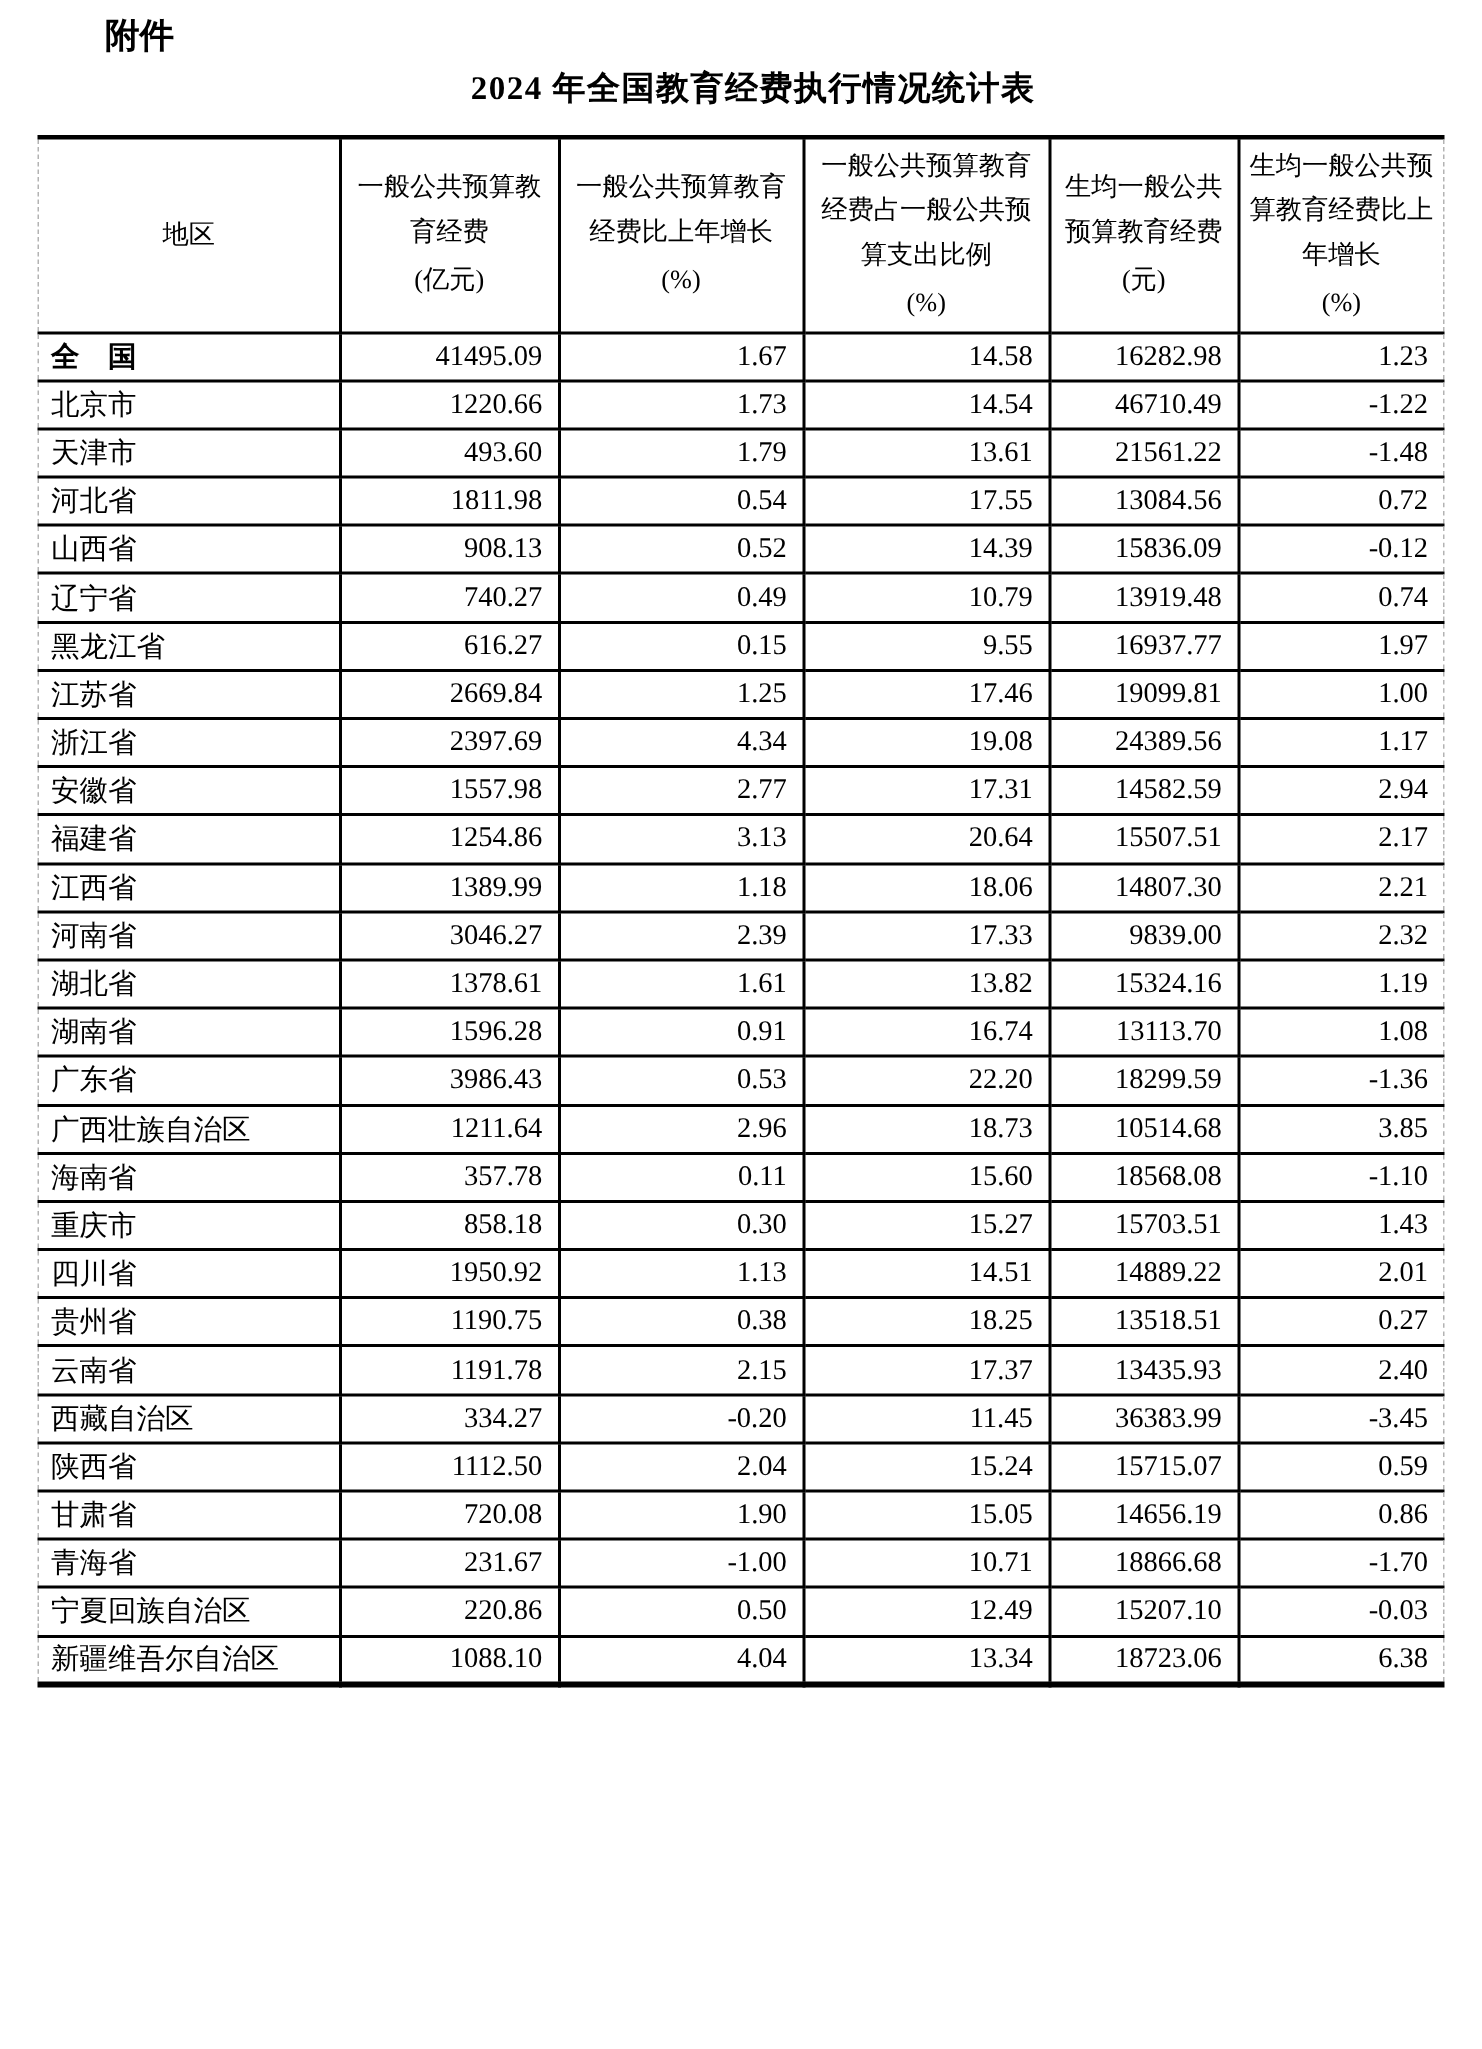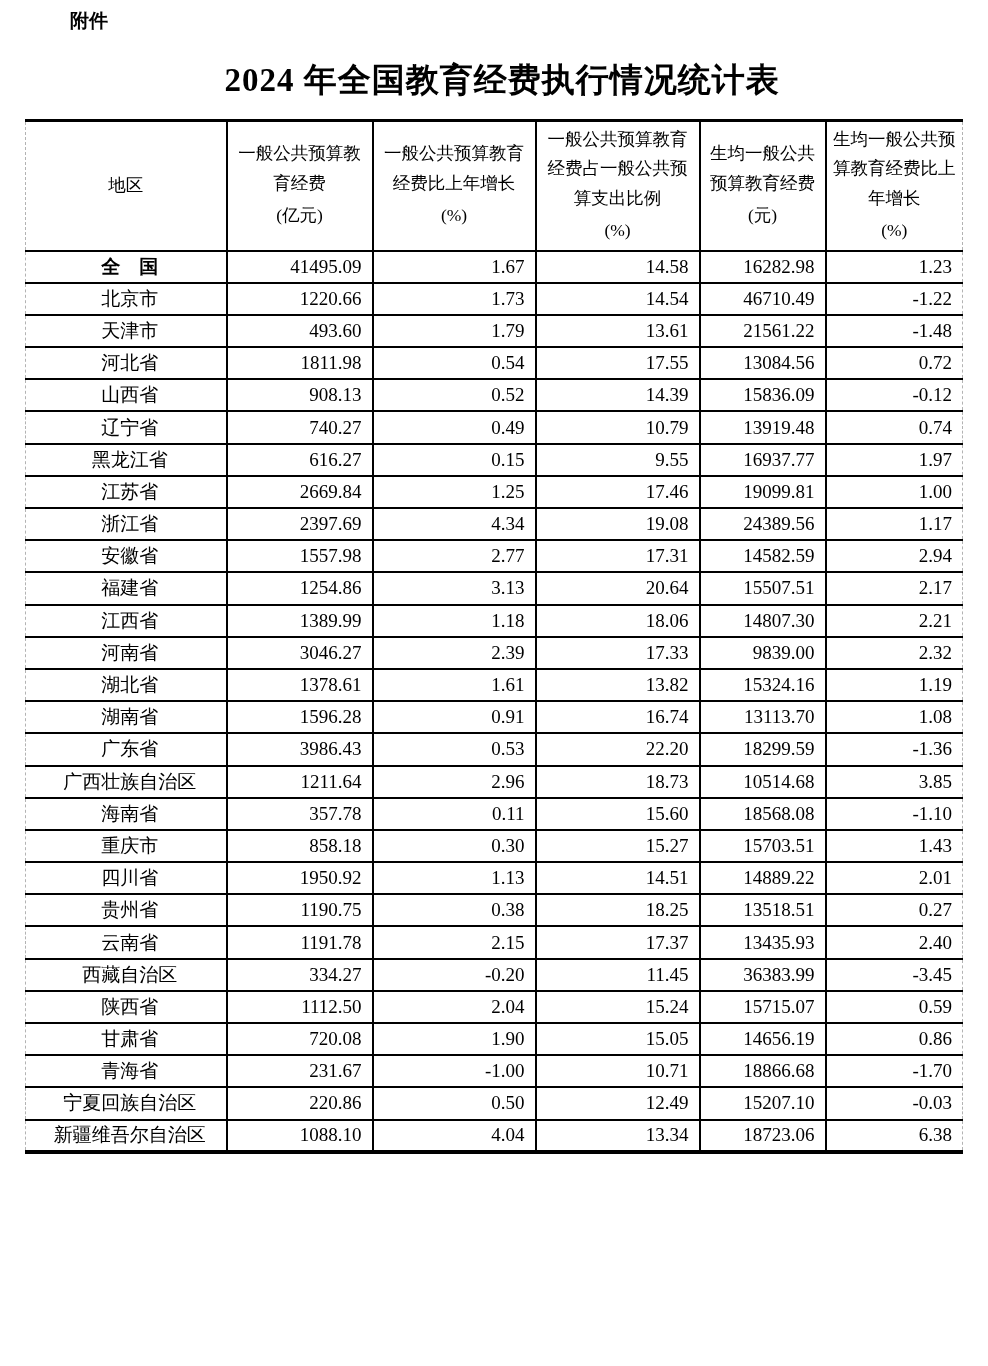--- a/index.html
+++ b/index.html
@@ -7,28 +7,28 @@
     margin: 0; padding: 0;
     width: 988px; height: 1366px;
     background: #ffffff;
     color: #000000;
     font-family: "Liberation Serif", "DejaVu Serif", serif;
     overflow: hidden;
   }
   .attachment {
     font-family: "Liberation Sans", "DejaVu Sans", sans-serif;
     font-weight: bold;
-    font-size: 19px;
+    font-size: 23px;
     margin: 8px 0 0 70px;
   }
   .doc-title {
     text-align: center;
     font-weight: bold;
-    font-size: 33px;
-    margin-top: 24px;
+    font-size: 22px;
+    margin-top: 5px;
     letter-spacing: 1px;
     padding-left: 16px;
   }
   table.stats {
     border-collapse: collapse;
     table-layout: fixed;
     width: 937px;
     margin: 16px 0 0 25px;
     border-top: 3px solid #000;
     border-bottom: 4px solid #000;
@@ -50,21 +50,21 @@
     padding: 2px 3px;
     border-bottom: 3px solid #000;
   }
   thead th .unit { line-height: 1.9; }
   tbody td {
     height: 32.2px;
     padding: 0;
     font-size: 19px;
     white-space: nowrap;
   }
-  td.region { text-align: center; padding-left: 8px; }
+  td.region { text-align: left; padding-left: 8px; }
   td.num    { text-align: right; padding-right: 10px; }
   tr.bold-row td.region { font-weight: bold; }
 </style>
 </head>
 <body>
 
 <div class="attachment">附件</div>
 <div class="doc-title">2024 年全国教育经费执行情况统计表</div>
 
 <table class="stats">

